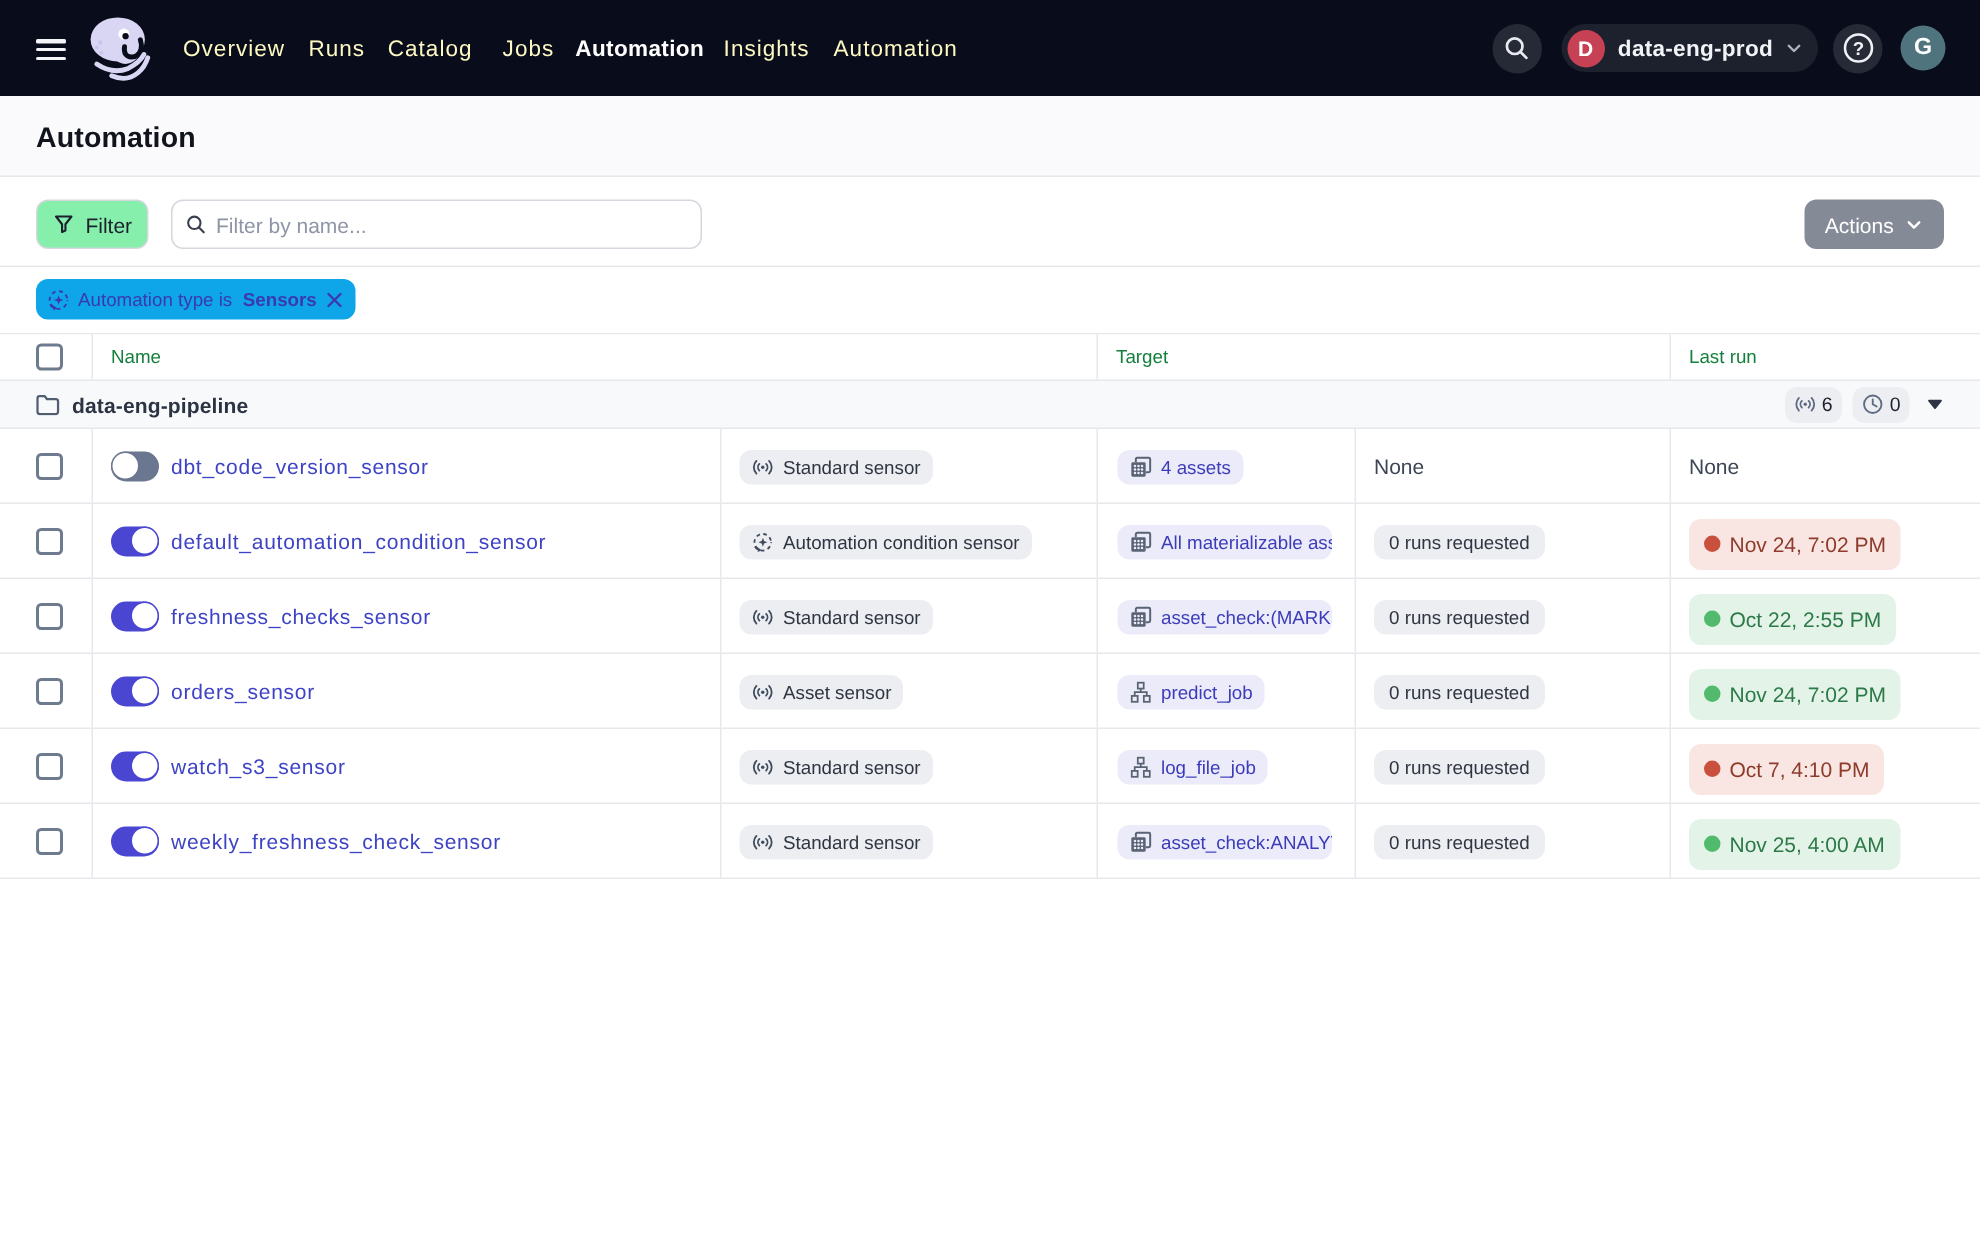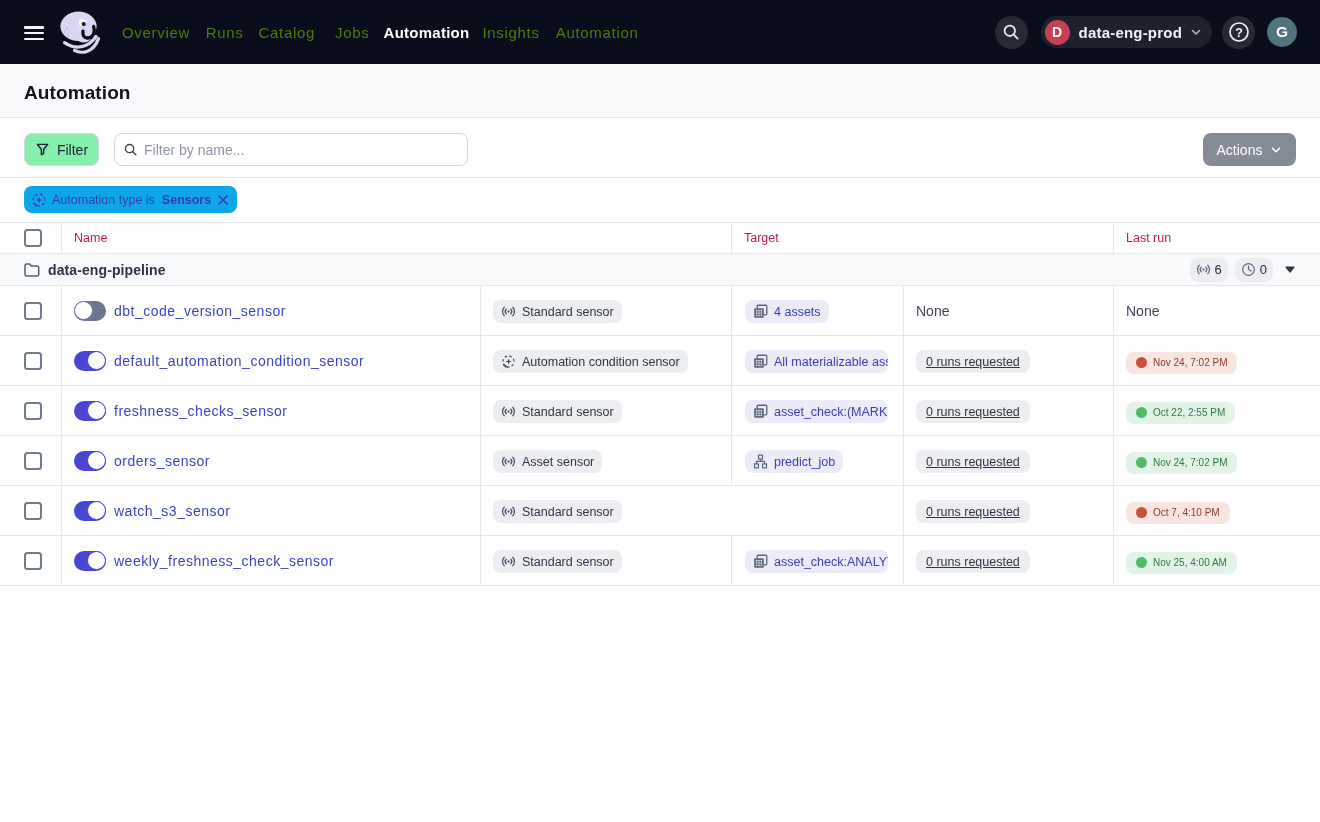--- a/index.html
+++ b/index.html
@@ -2,21 +2,21 @@
 <html><head>
 <meta charset="utf-8">
 <style>
   * { margin:0; padding:0; box-sizing:border-box; }
   html,body { width:1320px; height:822px; background:#fff; font-family:"Liberation Sans", sans-serif; overflow:hidden; }
   .topbar { position:absolute; left:0; top:0; width:1320px; height:64px; background:#090c1a; display:flex; align-items:center; }
   .hamb { width:20px; height:14px; margin-left:24px; margin-top:2px; display:flex; flex-direction:column; justify-content:space-between; }
   .hamb div { height:2.5px; background:#f4f5f8; border-radius:1px; }
   .logo { position:absolute; left:55px; top:8px; width:50px; height:50px; }
   .nav { display:flex; margin-left:78px; align-items:center; }
-  .nav a { color:#4d7c0f; font-size:15px; text-decoration:none; letter-spacing:0.7px; }
+  .nav a { color:#fef9c3; font-size:15px; text-decoration:none; letter-spacing:0.7px; }
   .nav a.active { color:#fff; font-weight:700; letter-spacing:0.25px; }
   .topright { margin-left:auto; display:flex; align-items:center; }
   .circbtn { width:33px; height:33px; border-radius:50%; background:#262a37; display:flex; align-items:center; justify-content:center; flex:none; }
   .deppill { height:32px; margin-left:13px; background:#1d212e; border-radius:16px; display:flex; align-items:center; padding:0 10px 0 4px; }
   .dcirc { width:25px; height:25px; border-radius:50%; background:#c64154; color:#fff; font-size:14px; font-weight:700; display:flex; align-items:center; justify-content:center; }
   .depname { color:#f2f3f7; font-size:15px; font-weight:700; letter-spacing:0.2px; margin:0 8px 0 9px; }
   .helpbtn { margin-left:10px; }
   .avatar { width:30px; height:30px; margin-left:12px; margin-right:23px; border-radius:50%; background:#50747d; color:#fff; font-size:15.5px; font-weight:700; display:flex; align-items:center; justify-content:center; }
 
   .pagehead { position:absolute; left:0; top:64px; width:1320px; height:54px; background:#fafafc; border-bottom:1px solid #e7e8ec; display:flex; align-items:center; }
@@ -27,32 +27,32 @@
   .finput { position:absolute; left:114px; top:15px; width:354px; height:33px; border:1px solid #d4d7de; border-radius:8px; background:#fff; display:flex; align-items:center; padding-left:8px; gap:6px; }
   .finput span { color:#8e95a6; font-size:14px; }
   .actbtn { position:absolute; right:24px; top:15px; width:93px; height:33px; background:#858b96; border:none; border-radius:8px; color:#fff; font-size:14px; display:flex; align-items:center; justify-content:center; gap:8px; }
 
   .chiprow { position:absolute; left:0; top:178px; width:1320px; height:44px; background:#fff; }
   .fchip { position:absolute; left:24px; top:8px; height:27px; background:#0ea5e9; border-radius:8px; display:flex; align-items:center; padding:0 8px 0 7px; gap:5px; font-size:12.5px; color:#3a3aae; }
   .fchip b { font-weight:700; margin-left:2px; }
 
   .tbl { position:absolute; left:0; top:222px; width:1320px; border-top:1px solid #e7e8ec; }
   .hrow { position:relative; height:31px; border-bottom:1px solid #e7e8ec; background:#fff; }
-  .hcell { position:absolute; top:0; height:100%; display:flex; align-items:center; font-size:12.5px; color:#be185d; border-left:1px solid #e7e8ec; padding-left:12px; }
+  .hcell { position:absolute; top:0; height:100%; display:flex; align-items:center; font-size:12.5px; color:#15803d; border-left:1px solid #e7e8ec; padding-left:12px; }
   .grow { position:relative; height:32px; background:#f8f9fb; border-bottom:1px solid #e7e8ec; display:flex; align-items:center; }
   .grow .gname { font-size:14px; font-weight:700; color:#2c3443; margin-left:48px; letter-spacing:0.1px; }
   .gbadges { margin-left:auto; display:flex; align-items:center; gap:7px; margin-right:25px; }
   .gpill { height:24px; background:#eceef1; border-radius:8px; display:flex; align-items:center; padding:0 6px; gap:4px; font-size:13px; color:#1c212e; }
   .gcaret { margin-left:5px; }
 
   .drow { position:relative; height:50px; background:#fff; border-bottom:1px solid #e7e8ec; }
   .c2 .chip, .c3 .chip, .c4 .chip { margin-top:2px; }
   .c5 .runchip { margin-top:4px; }
   .c4 .none, .c5 .none { margin-top:1px; }
-  .c4 .chip { padding:0 10px;text-decoration:underline; }
+  .c4 .chip { padding:0 10px; }
   .cell { position:absolute; top:0; height:100%; display:flex; align-items:center; border-left:1px solid #e7e8ec; overflow:hidden; }
   .c0 { left:0; width:61px; border-left:none; }
   .c1 { left:61px; width:419px; }
   .c2 { left:480px; width:251px; padding-left:12px; }
   .c3 { left:731px; width:172px; padding-left:13px; }
   .c4 { left:903px; width:210px; padding-left:12px; }
   .c5 { left:1113px; width:207px; padding-left:12px; }
   .cb { position:absolute; left:23.5px; top:50%; transform:translateY(-50%); width:18px; height:18px; border:2px solid #6e7a8d; border-radius:3.5px; background:#fff; }
   .tgl { width:32px; height:20px; border-radius:10px; margin-left:12px; position:relative; flex:none; }
   .tgl.on { background:#4a46d2; }
@@ -60,21 +60,21 @@
   .tgl .knob { position:absolute; top:0.5px; width:19px; height:19px; border-radius:50%; background:#fff; }
   .tgl.on .knob { right:0; border:1.5px solid #4a46d2; }
   .tgl.off .knob { left:0; border:1.5px solid #6b7690; }
   .rname { margin-left:8px; font-size:14px; color:#3d43c4; letter-spacing:0.5px; }
   .chip svg { flex:none; }
   .chip { height:23px; background:#eceef1; border-radius:8px; display:flex; align-items:center; padding:0 8px; gap:6px; font-size:12.5px; color:#2f3542; flex:none; }
   .chip.lav { background:#ebebf9; color:#3c3cbb; }
   .chip.clipw { max-width:143px; overflow:hidden; }
   .chip.clipw span { white-space:nowrap; }
   .none { font-size:14px; color:#3e4656; }
-  .runchip { height:22px; border-radius:8px; display:flex; align-items:center; padding:0 10px; gap:6px; font-size:10px; flex:none; }
+  .runchip { height:34px; border-radius:8px; display:flex; align-items:center; padding:0 10px; gap:6px; font-size:14px; flex:none; }
   .runchip .dot { width:11px; height:11px; border-radius:50%; flex:none; }
   .runchip.red { background:#f9e6e2; color:#8e3b2c; }
   .runchip.red .dot { background:#c9503c; }
   .runchip.green { background:#e4f3e7; color:#2b7a48; }
   .runchip.green .dot { background:#51ba6d; }
 </style>
 </head>
 <body>
 
 <div class="topbar">
@@ -448,20 +448,33 @@
               <circle cx="8" cy="8" r="1.2" fill="#414c5f" stroke="none"></circle>
               <path d="M5.6 10.4 a3.4 3.4 0 0 1 0 -4.8"></path>
               <path d="M10.4 5.6 a3.4 3.4 0 0 1 0 4.8"></path>
               <path d="M3.5 12.5 a6.4 6.4 0 0 1 0 -9"></path>
               <path d="M12.5 3.5 a6.4 6.4 0 0 1 0 9"></path>
             </g>
           </svg>
           <span>Standard sensor</span>
         </div>
       </div>
+    <div class="cell c3">
+        <div class="chip lav">
+          <svg width="15" height="15" viewBox="0 0 16 16">
+            <g stroke="#5a6374" stroke-width="1.25" fill="none">
+              <rect x="5.9" y="1.2" width="4.2" height="4.2"></rect>
+              <rect x="1.6" y="10.6" width="4.2" height="4.2"></rect>
+              <rect x="10.2" y="10.6" width="4.2" height="4.2"></rect>
+              <path d="M8 5.4 v2.5 M3.7 10.6 v-2.7 h8.6 v2.7"></path>
+            </g>
+          </svg>
+          <span>log_file_job</span>
+        </div>
+      </div>
     <div class="cell c4">
         <div class="chip">
           <span>0 runs requested</span>
         </div>
       </div>
     <div class="cell c5">
         <div class="runchip red">
           <div class="dot"></div>
           <span>Oct 7, 4:10 PM</span>
         </div>

